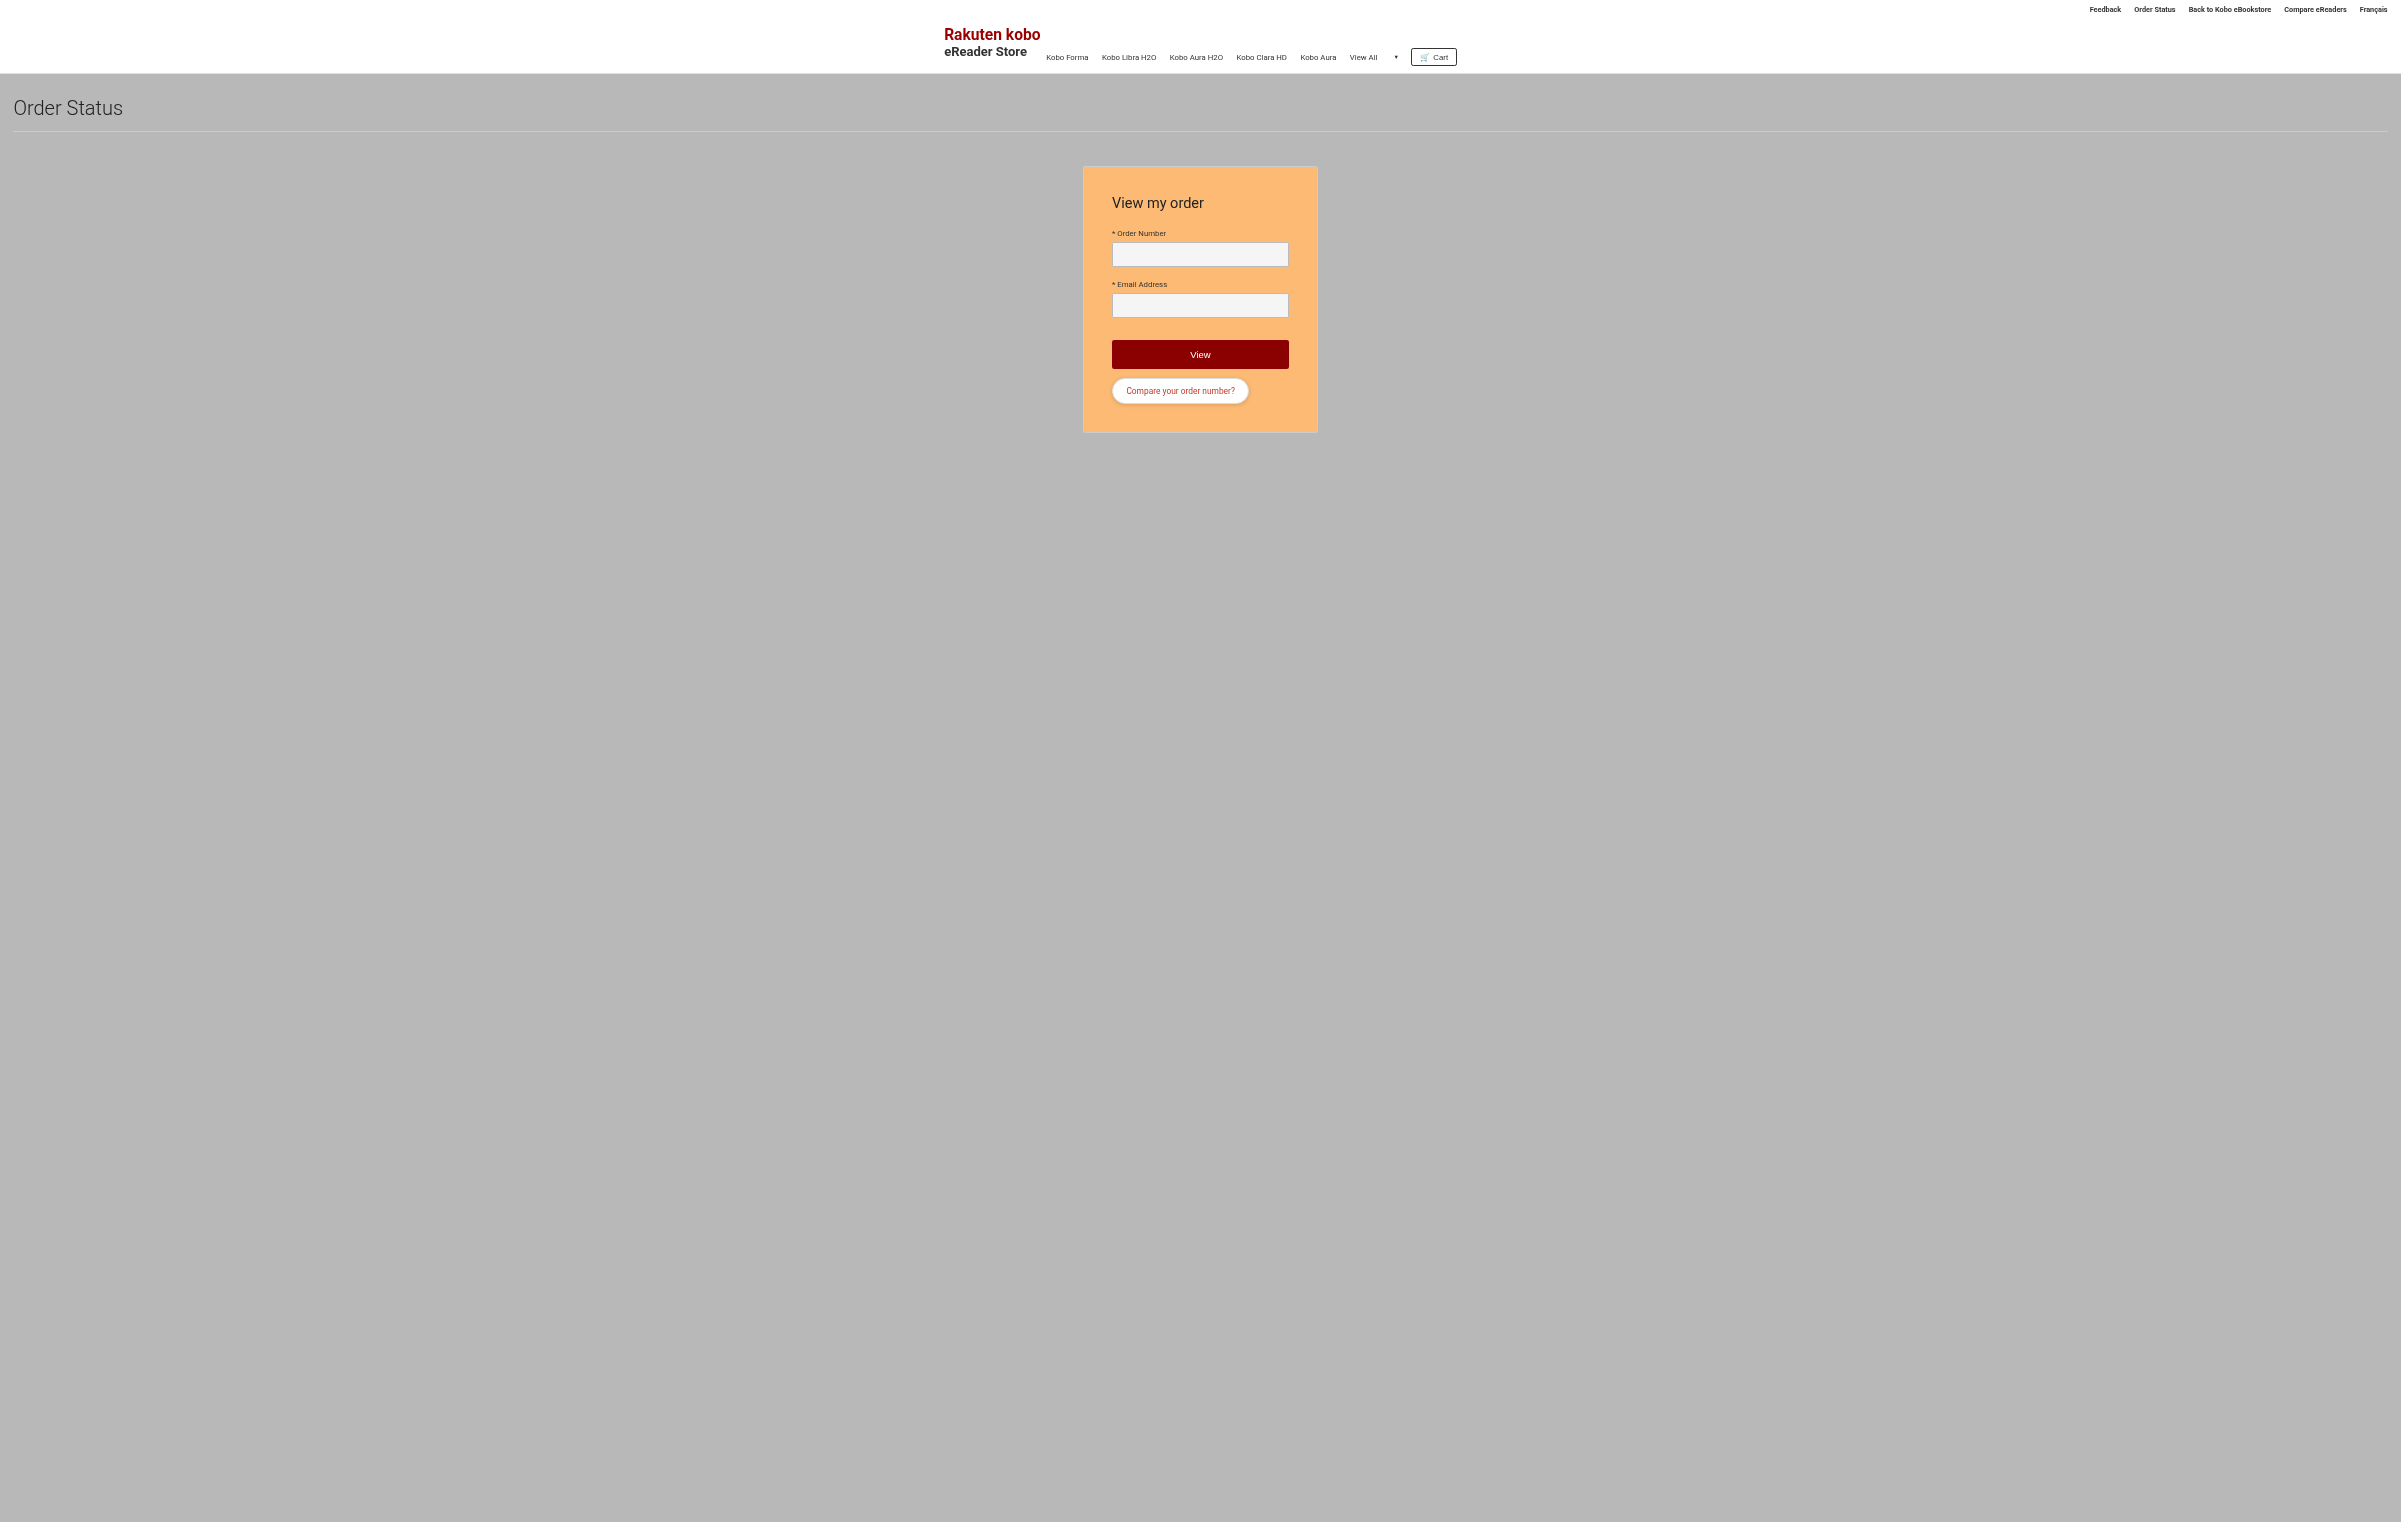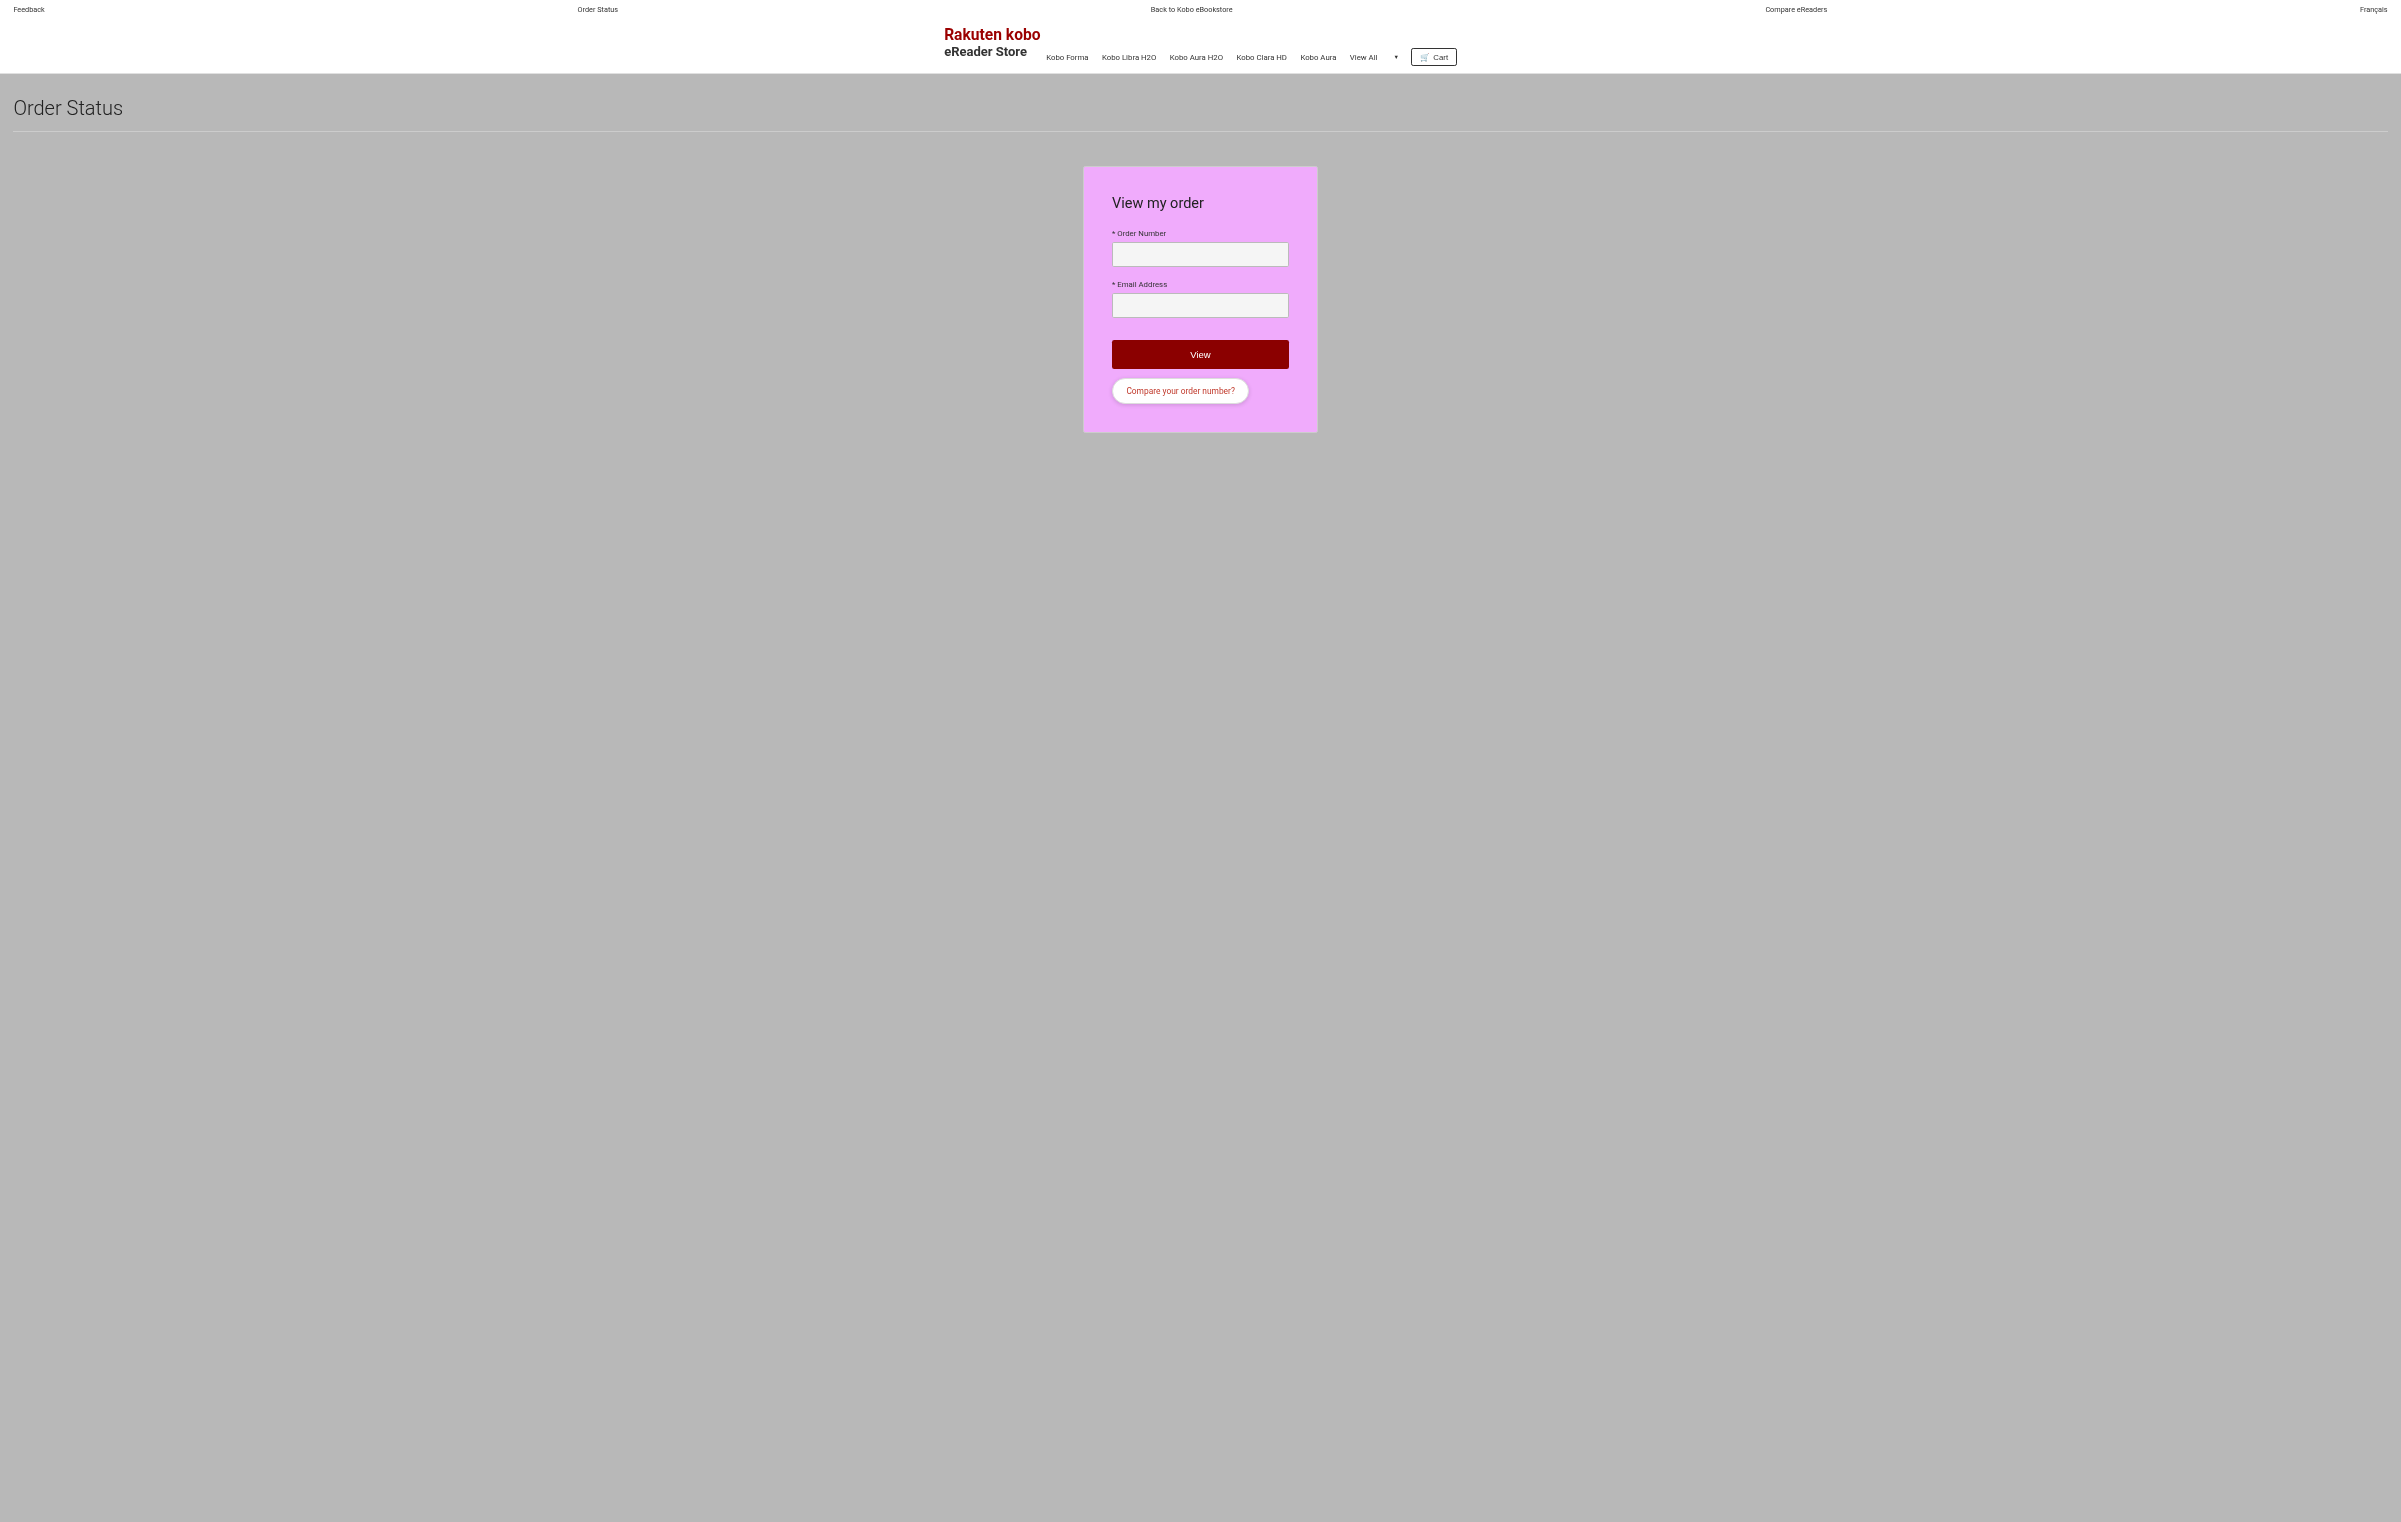--- a/index.html
+++ b/index.html
@@ -16,26 +16,27 @@
 
     
     .header {
       background-color: #ffffff;
       padding: 0 13.4px;
       border-bottom: 0.6px solid #e0e0e0;
     }
 
     .header-top {
       display: flex;
-      justify-content: space-between;
+      justify-content: flex-end;
       align-items: center;
       padding: 4.5px 0 2.2px;
       gap: 13px;
       font-size: 6.7px;
       color: #333;
+      font-weight: bold;
     }
 
     .header-top a {
       color: #333;
       text-decoration: none;
       font-size: 7.3px;
     }
 
     .header-main {
       display: flex;
@@ -114,21 +115,21 @@
     }
 
     
     .form-wrapper {
       display: flex;
       justify-content: center;
       padding: 34px 0;
     }
 
     .form-card {
-      background: #f0abfc;
+      background: #fdba74;
       border: 0.6px solid #ccc;
       border-radius: 2.2px;
       padding: 28px 28px 28px;
       width: 235px;
       min-height: 223px;
       position: relative;
     }
 
     .form-title {
       font-size: 14.5px;

